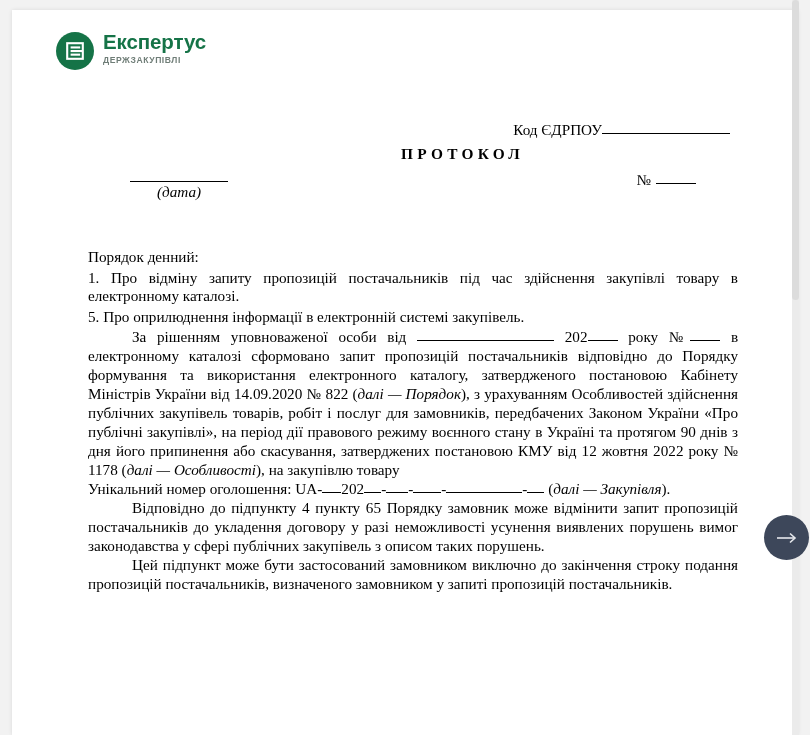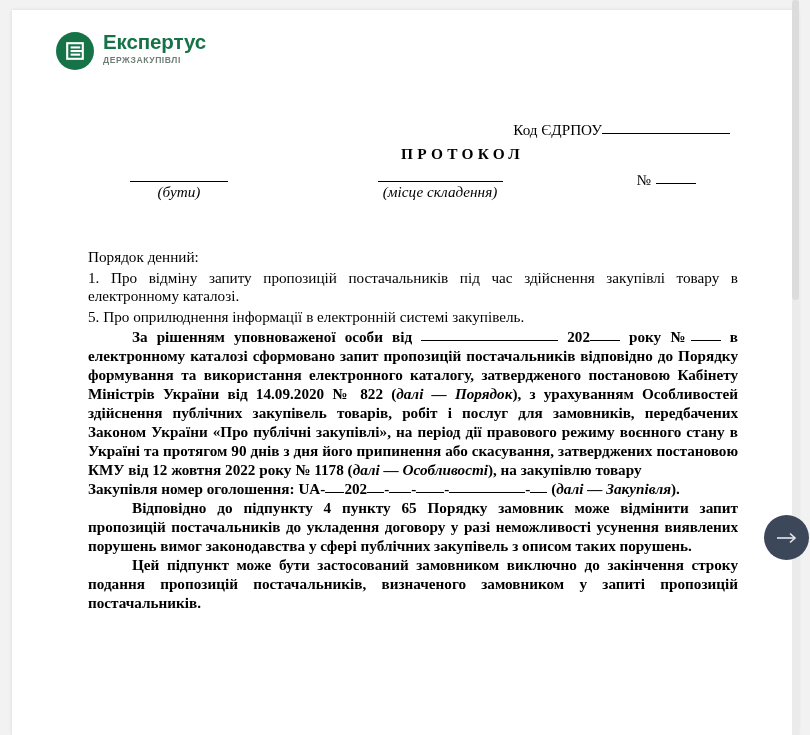--- a/index.html
+++ b/index.html
@@ -158,21 +158,20 @@
 
   .section-lead {
     margin-top: 17px;
   }
 
   p.body {
     text-align: justify;
     text-indent: 44px;
     margin: 0;
     line-height: 1.25;
-    font-weight: bold;
   }
   p.body.flat { text-indent: 0; }
 
   .u-long { display: inline-block; width: 137px; border-bottom: 1.1px solid #000; vertical-align: 1px; }
   .u-sm   { display: inline-block; width: 30px;  border-bottom: 1.1px solid #000; vertical-align: 1px; }
   .u-xs   { display: inline-block; width: 19px;  border-bottom: 1.1px solid #000; vertical-align: 1px; }
   .u-price { display: inline-block; width: 52px; border-bottom: 1.1px solid #000; vertical-align: 1px; }
   .u-wide { display: inline-block; width: 300px; border-bottom: 1.1px solid #000; vertical-align: 1px; }
   .u-ua1  { display: inline-block; width: 22px;  border-bottom: 1.1px solid #000; vertical-align: 1px; }
   .u-ua2  { display: inline-block; width: 28px;  border-bottom: 1.1px solid #000; vertical-align: 1px; }
@@ -245,41 +244,37 @@
       </div>
 
       <div class="protokol">ПРОТОКОЛ</div>
 
       <div class="numline">
         <span>№</span><span class="rule"></span>
       </div>
 
       <div class="fillfield field-date">
         <span class="rule"></span>
-        <span>(бути)</span>
+        <span>(дата)</span>
       </div>
 
-      <div class="fillfield field-place">
-        <span class="rule"></span>
-        <span>(місце складення)</span>
-      </div>
     </div>
 
 
     <div class="agenda">
       <div class="lead">Порядок денний:</div>
       <div class="item">1. Про відміну запиту пропозицій постачальників під час здійснення закупівлі товару в електронному каталозі.</div>
       <div class="item">5. Про оприлюднення інформації в електронній системі закупівель.</div>
     </div>
 
 
     <p class="body"><span>За рішенням уповноваженої особи від</span> <span class="u-long"></span> <span>202</span><span class="u-sm"></span> <span>року №</span><span class="u-sm"></span> <span>в електронному каталозі сформовано запит пропозицій постачальників відповідно до Порядку формування та використання електронного каталогу, затвердженого постановою Кабінету Міністрів України від 14.09.2020 № 822 (</span><i>далі — Порядок</i><span>), з урахуванням Особливостей здійснення публічних закупівель товарів, робіт і послуг для замовників, передбачених Законом України «Про публічні закупівлі», на період дії правового режиму воєнного стану в Україні та протягом 90 днів з дня його припинення або скасування, затверджених постановою КМУ від 12 жовтня 2022 року № 1178 (</span><i>далі — Особливості</i><span>), на закупівлю товару</span></p>
 
 
-    <p class="body flat"><span>Закупівля номер оголошення:</span> <span>UA-</span><span class="u-xs"></span><span>202</span><span class="u-ua4"></span>-<span class="u-ua1"></span>-<span class="u-ua2"></span>-<span class="u-ua3"></span>-<span class="u-ua4"></span> (<i>далі — Закупівля</i><span>).</span></p>
+    <p class="body flat"><span>Унікальний номер оголошення:</span> <span>UA-</span><span class="u-xs"></span><span>202</span><span class="u-ua4"></span>-<span class="u-ua1"></span>-<span class="u-ua2"></span>-<span class="u-ua3"></span>-<span class="u-ua4"></span> (<i>далі — Закупівля</i><span>).</span></p>
 
     <p class="body">Відповідно до підпункту 4 пункту 65 Порядку замовник може відмінити запит пропозицій постачальників до укладення договору у разі неможливості усунення виявлених порушень вимог законодавства у сфері публічних закупівель з описом таких порушень.</p>
     <p class="body">Цей підпункт може бути застосований замовником виключно до закінчення строку подання пропозицій постачальників, визначеного замовником у запиті пропозицій постачальників.</p>
 
   </div>
 </div>
 
 <div id="scroll-track">
   <div id="scroll-thumb"></div>
 </div>

